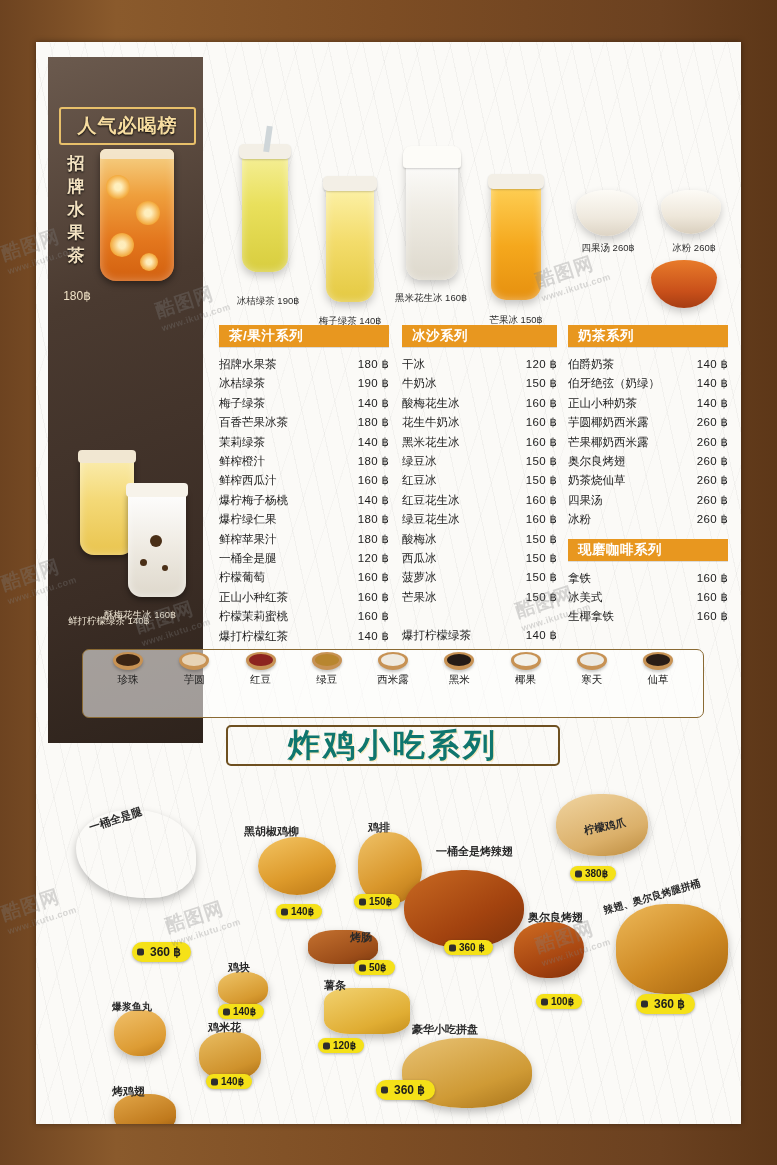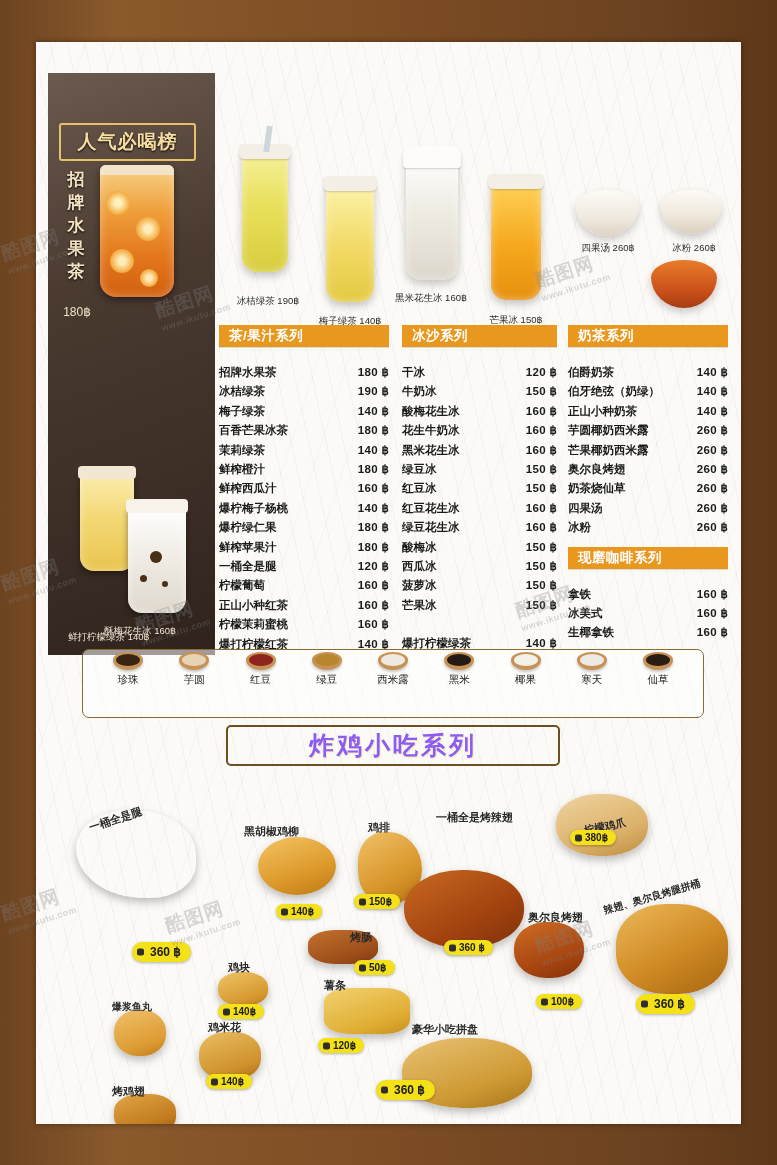--- a/index.html
+++ b/index.html
@@ -20,23 +20,22 @@
     content:"";position:absolute;inset:0;
     background:
       repeating-linear-gradient(78deg, rgba(0,0,0,0.035) 0px, rgba(0,0,0,0.035) 1px, rgba(0,0,0,0) 1px, rgba(0,0,0,0) 17px),
       repeating-linear-gradient(-72deg, rgba(0,0,0,0.022) 0px, rgba(0,0,0,0.022) 1px, rgba(0,0,0,0) 1px, rgba(0,0,0,0) 29px);
     pointer-events:none;
   }
   .sec-top{position:absolute;left:0;top:0;width:705px;height:595px;}
 
   
   .hero{
-    position:absolute;left:12px;top:31px;width:155px;height:582px;
+    position:absolute;left:12px;top:15px;width:155px;height:686px;
     background:linear-gradient(160deg,#6b5a4e 0%,#4a3a30 35%,#3b2d25 75%,#2e231c 100%);
-    padding-left:12px;
   }
   .hero-title{
     position:absolute;left:11px;top:50px;width:133px;height:34px;
     border:2px solid #e8c06a;border-radius:3px;
     display:flex;align-items:center;justify-content:center;
     color:#f6dca0;font-size:19px;font-weight:bold;letter-spacing:1px;
     text-shadow:0 1px 2px #000;
   }
   .hero-vtext{
     position:absolute;left:14px;top:95px;width:28px;
@@ -79,21 +78,21 @@
   .drink-cap{position:absolute;width:120px;text-align:center;font-size:9.5px;color:#2b2b2b;white-space:nowrap;}
   .bowl{position:relative;border-radius:50%/36% 36% 64% 64%;box-shadow:0 4px 8px rgba(0,0,0,.2);}
 
   
   .col{position:absolute;}
   .col-head{
     height:22px;background:#e8971f;color:#fff;font-size:13.5px;font-weight:bold;
     display:flex;align-items:center;padding-left:10px;letter-spacing:.5px;
     box-shadow:0 1px 0 rgba(0,0,0,.12);
   }
-  .rows{margin-top:16px;font-weight:bold;}
+  .rows{margin-top:8px;}
   .row{display:flex;justify-content:space-between;align-items:baseline;font-size:11.5px;color:#1b1b1b;line-height:19.4px;}
   .row .nm{white-space:nowrap;}
   .row .pr{white-space:nowrap;letter-spacing:.3px;}
 
   
   .toppings{
     position:absolute;left:46px;top:607px;width:620px;height:67px;
     border:1.6px solid #8a6a33;border-radius:7px;background:rgba(255,255,255,.55);
   }
   .top-title{text-align:center;font-size:12.5px;font-weight:bold;color:#1c1c1c;margin-top:4px;}
@@ -101,21 +100,21 @@
   .top-item{width:58px;text-align:center;}
   .plate{width:30px;height:18px;margin:0 auto;border-radius:50%/45% 45% 55% 55%;background:#c79254;box-shadow:0 2px 3px rgba(0,0,0,.22);position:relative;}
   .plate .fill{position:absolute;left:3px;top:2px;right:3px;bottom:4px;border-radius:50%;}
   .top-lbl{font-size:10.5px;margin-top:3px;color:#1b1b1b;}
 
   
   .fc-title{
     position:absolute;left:190px;top:683px;width:330px;height:37px;
     border:2.2px solid #6e5020;border-radius:5px;
     display:flex;align-items:center;justify-content:center;
-    font-size:25px;font-weight:bold;color:#8b5cf6;letter-spacing:3px;
+    font-size:32px;font-weight:bold;color:#0f766e;letter-spacing:3px;
     text-shadow:1px 1px 0 #f7e6b9;
   }
   .food{position:absolute;}
   .blob{border-radius:50%;box-shadow:0 4px 8px rgba(0,0,0,.25);}
   .tag{
     position:absolute;background:#f5e118;color:#1c1c1c;font-size:10px;font-weight:bold;
     border-radius:11px;padding:2px 8px 2px 15px;white-space:nowrap;
     box-shadow:0 1px 3px rgba(0,0,0,.3);
   }
   .tag::before{content:"";position:absolute;left:5px;top:50%;transform:translateY(-50%);width:7px;height:7px;border-radius:2px;background:#2e2e2e;}
@@ -507,21 +506,21 @@
   <div class="tag" style="left:170px;top:1032px;">140฿</div>
 
   <div class="food" style="left:78px;top:1052px;">
     <div class="blob" style="width:62px;height:40px;border-radius:42%;background:linear-gradient(160deg,#e2a648 0%,#c07a1d 70%,#96580f 100%);"></div>
   </div>
   <div class="flabel" style="left:76px;top:1042px;">烤鸡翅</div>
 
   <div class="food" style="left:368px;top:828px;">
     <div class="blob" style="width:120px;height:78px;border-radius:48%;background:linear-gradient(150deg,#c96a22 0%,#a3430f 60%,#7e320a 100%);"></div>
   </div>
-  <div class="flabel" style="left:400px;top:768px;">一桶全是烤辣翅</div>
+  <div class="flabel" style="left:400px;top:802px;">一桶全是烤辣翅</div>
   <div class="tag" style="left:408px;top:898px;">360 ฿</div>
 
   <div class="food" style="left:288px;top:946px;">
     <div class="blob" style="width:86px;height:46px;border-radius:30%;background:linear-gradient(160deg,#f2d270 0%,#e0ad33 70%,#c6901d 100%);"></div>
   </div>
   <div class="flabel" style="left:288px;top:936px;">薯条</div>
   <div class="tag" style="left:282px;top:996px;">120฿</div>
 
   <div class="food" style="left:366px;top:996px;">
     <div class="blob" style="width:130px;height:70px;border-radius:46%;background:linear-gradient(160deg,#e8c274 0%,#cf9a35 65%,#a8731a 100%);"></div>
@@ -532,21 +531,21 @@
   <div class="food" style="left:478px;top:880px;">
     <div class="blob" style="width:70px;height:56px;border-radius:46%;background:linear-gradient(160deg,#cf6c22 0%,#a3420f 70%,#83310a 100%);"></div>
   </div>
   <div class="flabel" style="left:492px;top:868px;">奥尔良烤翅</div>
   <div class="tag" style="left:500px;top:952px;">100฿</div>
 
   <div class="food" style="left:520px;top:752px;">
     <div class="blob" style="width:92px;height:62px;border-radius:46%;background:linear-gradient(160deg,#f0d4a0 0%,#dbb06a 65%,#bd8c3f 100%);"></div>
   </div>
   <div class="flabel" style="left:548px;top:778px;font-size:10.5px;transform:rotate(-12deg);">柠檬鸡爪</div>
-  <div class="tag" style="left:534px;top:788px;">380฿</div>
+  <div class="tag" style="left:534px;top:824px;">380฿</div>
 
   <div class="food" style="left:580px;top:862px;">
     <div class="blob" style="width:112px;height:90px;border-radius:44%;background:linear-gradient(150deg,#edb95a 0%,#cf8a24 55%,#a7650f 100%);"></div>
   </div>
   <div class="flabel" style="left:566px;top:848px;font-size:10px;transform:rotate(-16deg);">辣翅、奥尔良烤腿拼桶</div>
   <div class="tag big" style="left:600px;top:952px;">360 ฿</div>
 
   <div class="wm" style="left:120px;top:245px;transform:rotate(-18deg);">
     <span>酷图网</span><small>www.ikutu.com</small>
   </div>

